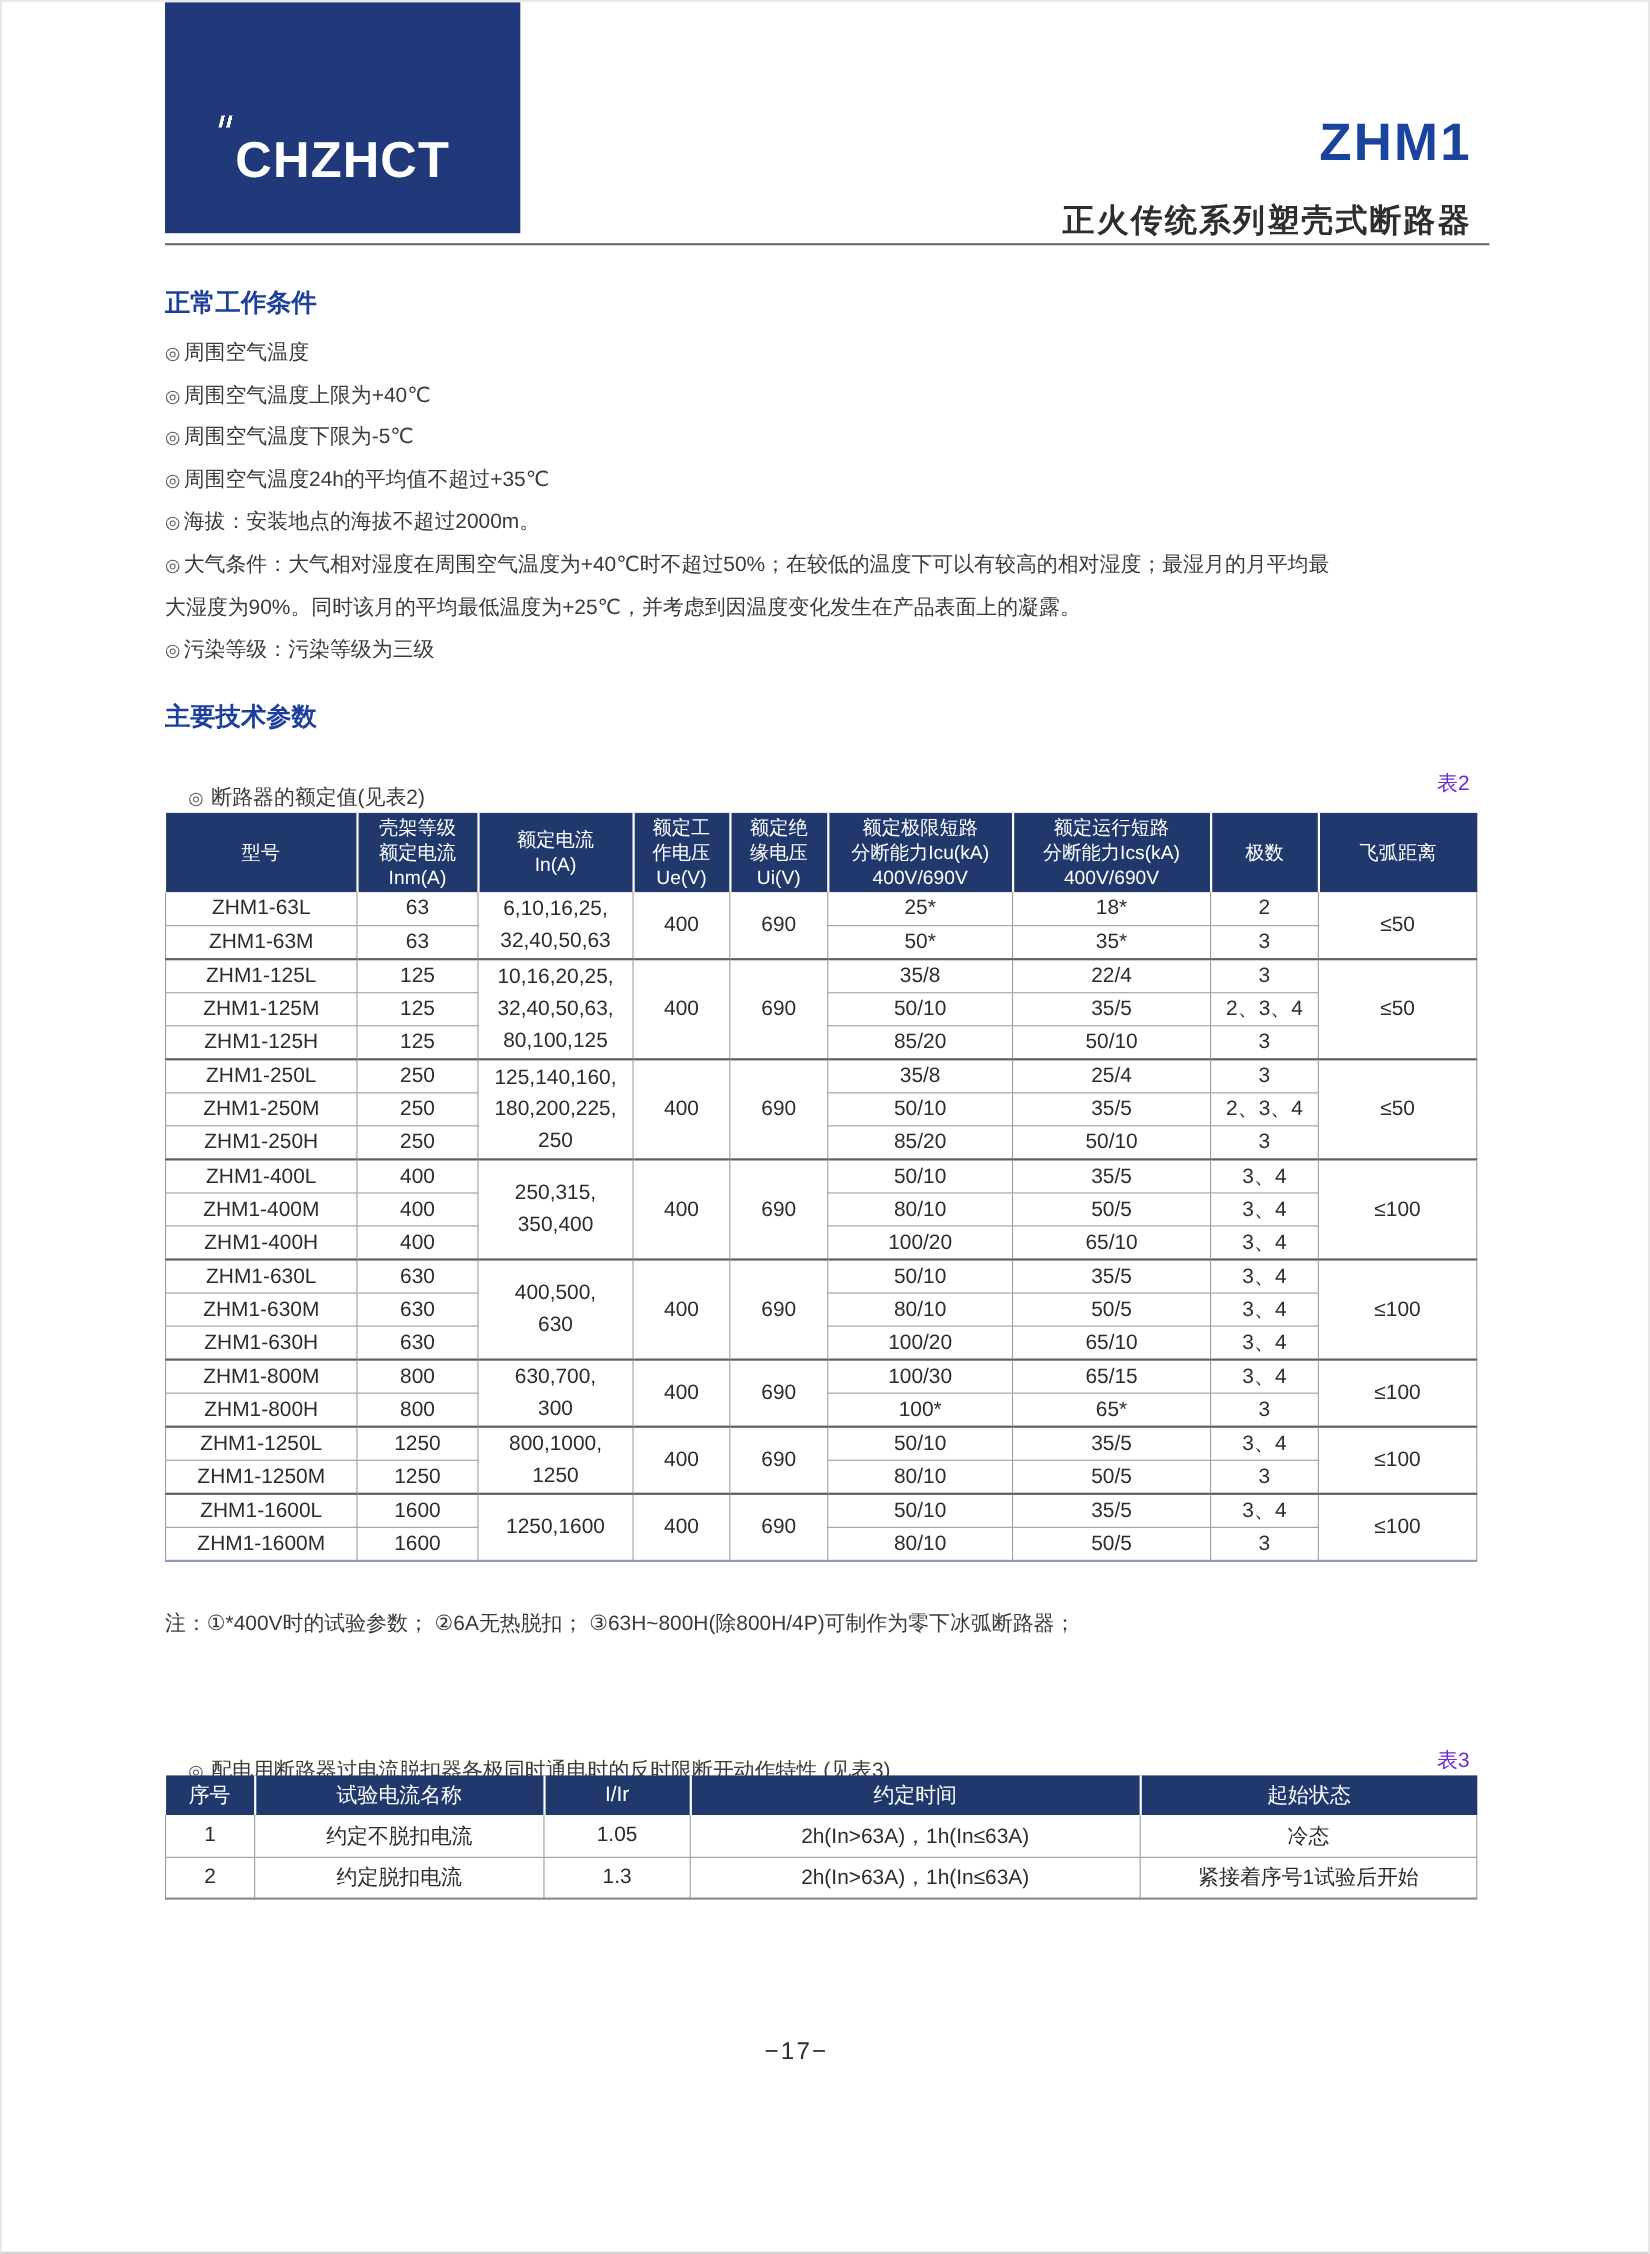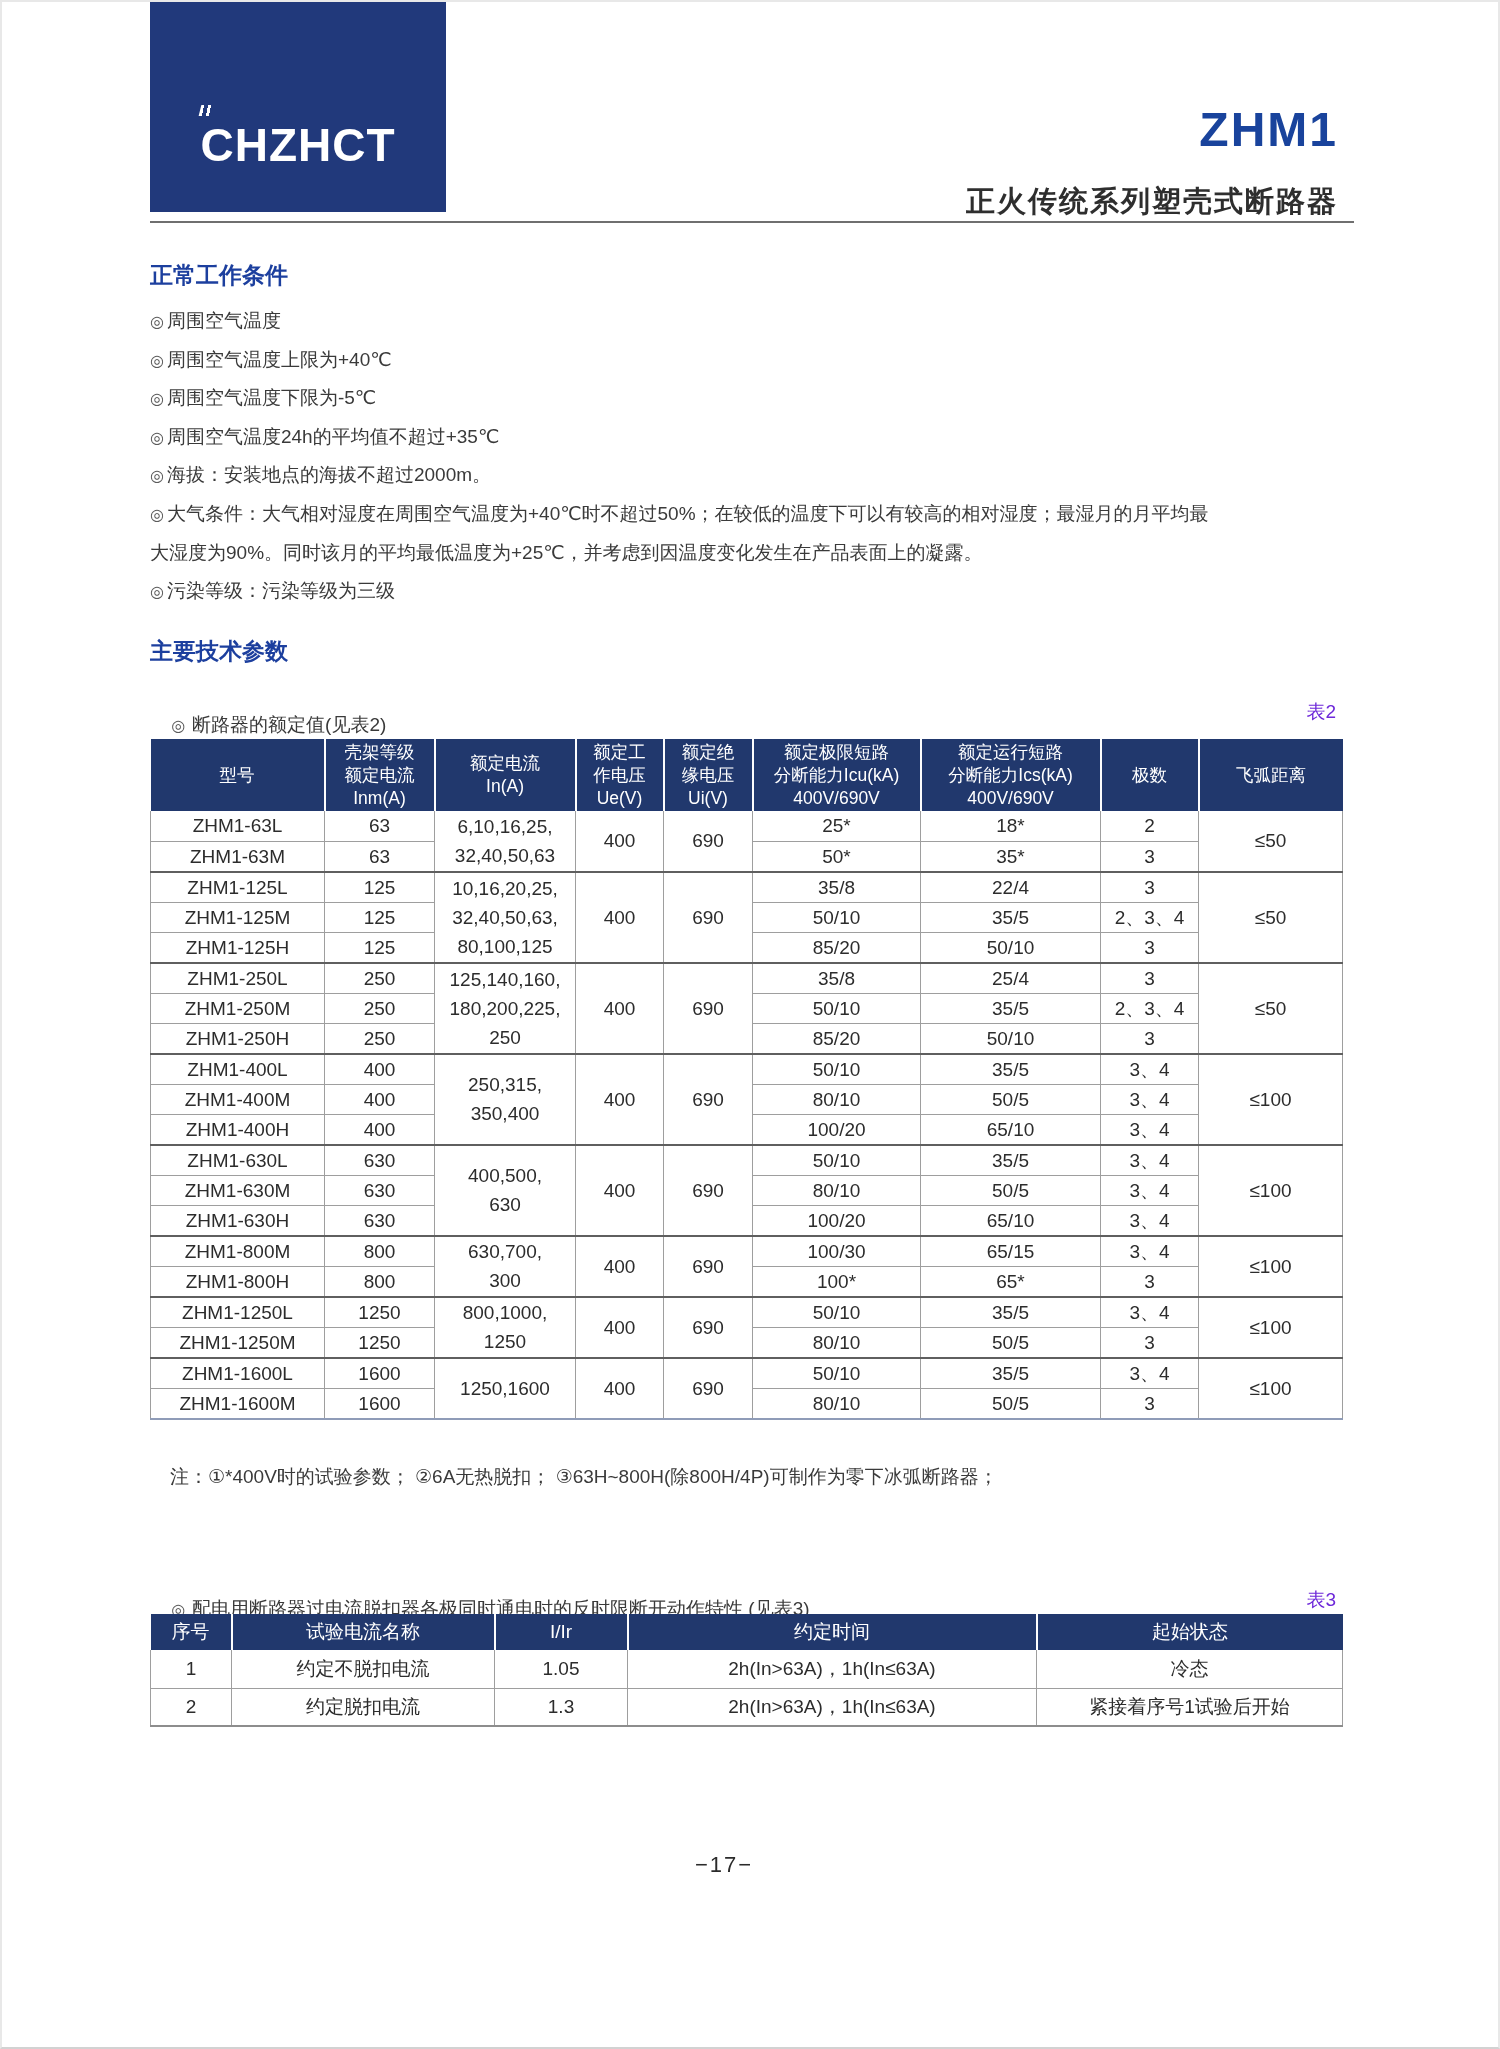--- a/index.html
+++ b/index.html
@@ -5,21 +5,21 @@
   html,body { margin:0; padding:0; background:#ffffff; }
   .page {
     position:relative; width:1500px; height:2049px; overflow:hidden;
     box-sizing:border-box; background:#ffffff;
     border:2px solid #e8e8e8; border-bottom-color:#d2d2d2;
     font-family:"Liberation Sans","DejaVu Sans",sans-serif;
     color:#3a3a3a;
   }
 
   
-  .logo-box { position:absolute; left:148px; top:0; width:296px; height:210px; background:#21397b; }
+  .logo-box { position:absolute; left:148px; top:0; width:296px; height:210px; background:#21397b;padding-left:27px; }
   .logo-text { position:absolute; left:0; right:0; top:116px; text-align:center;
                color:#ffffff; font-size:46px; font-weight:bold; letter-spacing:1px; }
   .logo-mark { position:absolute; left:50px; top:103px; width:17px; height:11px;
                background:linear-gradient(90deg,#ffffff 0 3px,transparent 3px 7px,#ffffff 7px 10px,transparent 10px);
                transform:skewX(-14deg); }
   .title-block { position:absolute; right:160px; top:102px; text-align:right; }
   .product-title { color:#19439c; font-size:48px; font-weight:bold; line-height:52px; letter-spacing:2px; }
   .product-subtitle { color:#2e2e2e; font-size:29px; font-weight:bold; line-height:34px; margin-top:28px; letter-spacing:2px; }
   .header-rule { position:absolute; left:148px; top:219px; width:1204px; height:2px; background:#6f6f6f; }
 
@@ -60,21 +60,21 @@
   #table2 tbody tr:first-child td { border-top:none; }
 
   #table3 { top:1612px; font-size:19px; border-bottom:2px solid #8d8d8d; }
   #table3 thead tr { height:36px; }
   #table3 th { font-size:19px; }
   #table3 tbody tr { height:38px; }
   #table3 tbody tr:first-child td { border-top:none; }
 
   
   .notes { position:absolute; left:148px; top:1456px; font-size:19px; color:#3a3a3a; line-height:37px; }
-  .notes .note-line { white-space:pre;margin-left:20px; }
+  .notes .note-line { white-space:pre; }
   .notes .note-line.indent { padding-left:40px; }
 
   
   .page-number { position:absolute; top:1850px; left:0; width:1444px; text-align:center;
                  font-size:22px; color:#2b2b2b; letter-spacing:2px; }
 </style>
 </head>
 <body>
 
 <div class="page">

